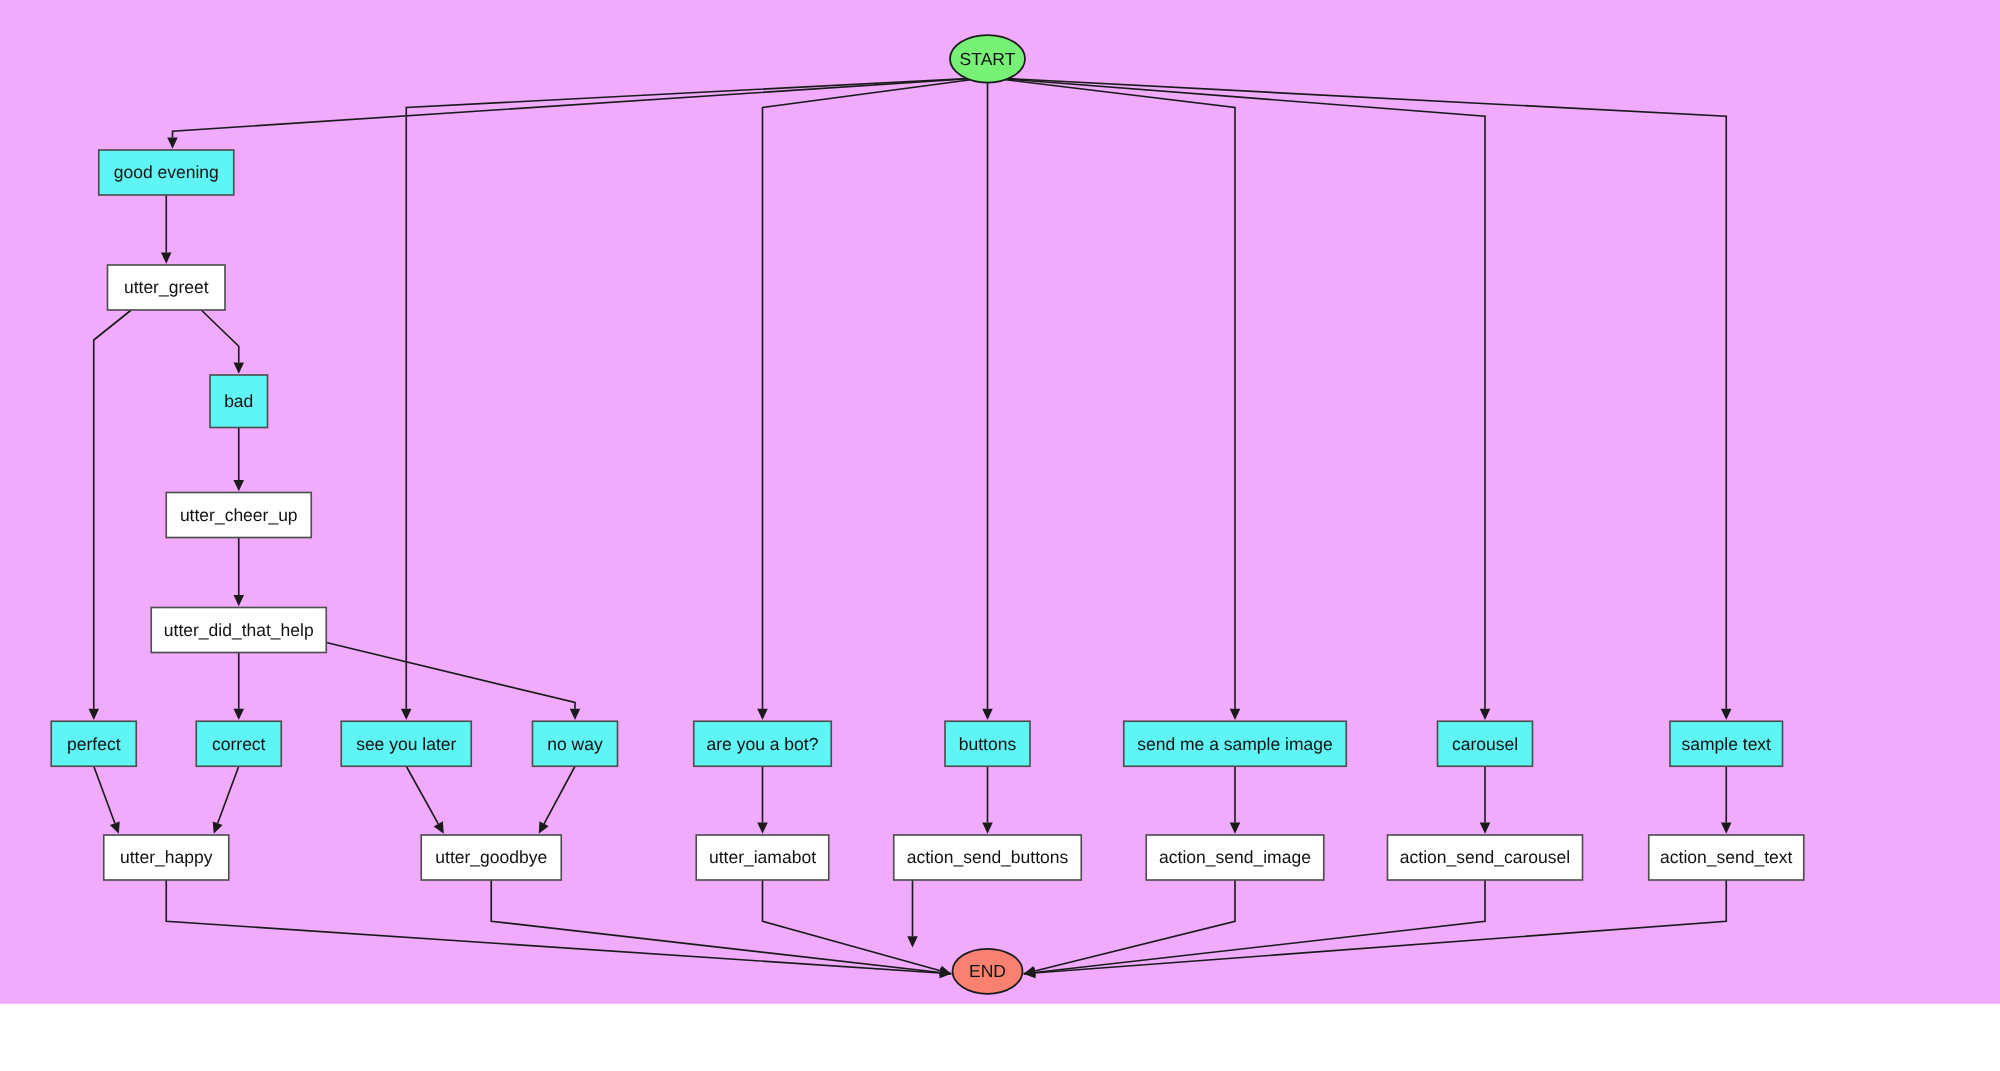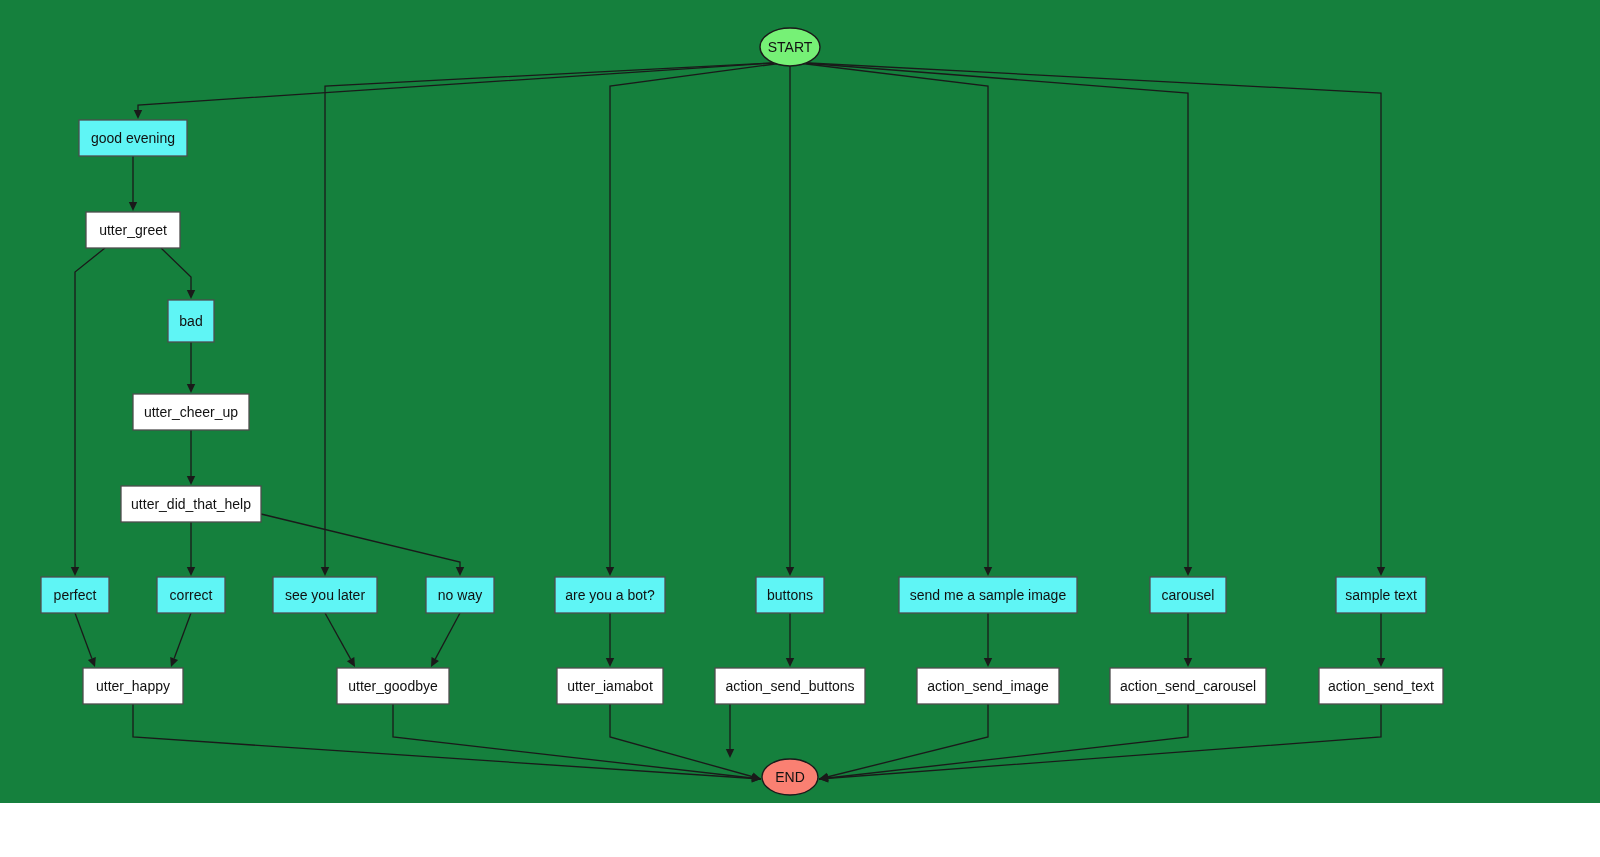--- a/index.html
+++ b/index.html
@@ -10,21 +10,21 @@
   body {
     width: 1600px;
     height: 857px;
     font-family: "Liberation Sans", sans-serif;
     overflow: hidden;
   }
   #canvas {
     position: relative;
     width: 1600px;
     height: 803px;
-    background: #15803d;
+    background: #f0abfc;
   }
   svg#graph {
     position: absolute;
     top: 0;
     left: 0;
     width: 1600px;
     height: 857px;
   }
   .edge {
     fill: none;

